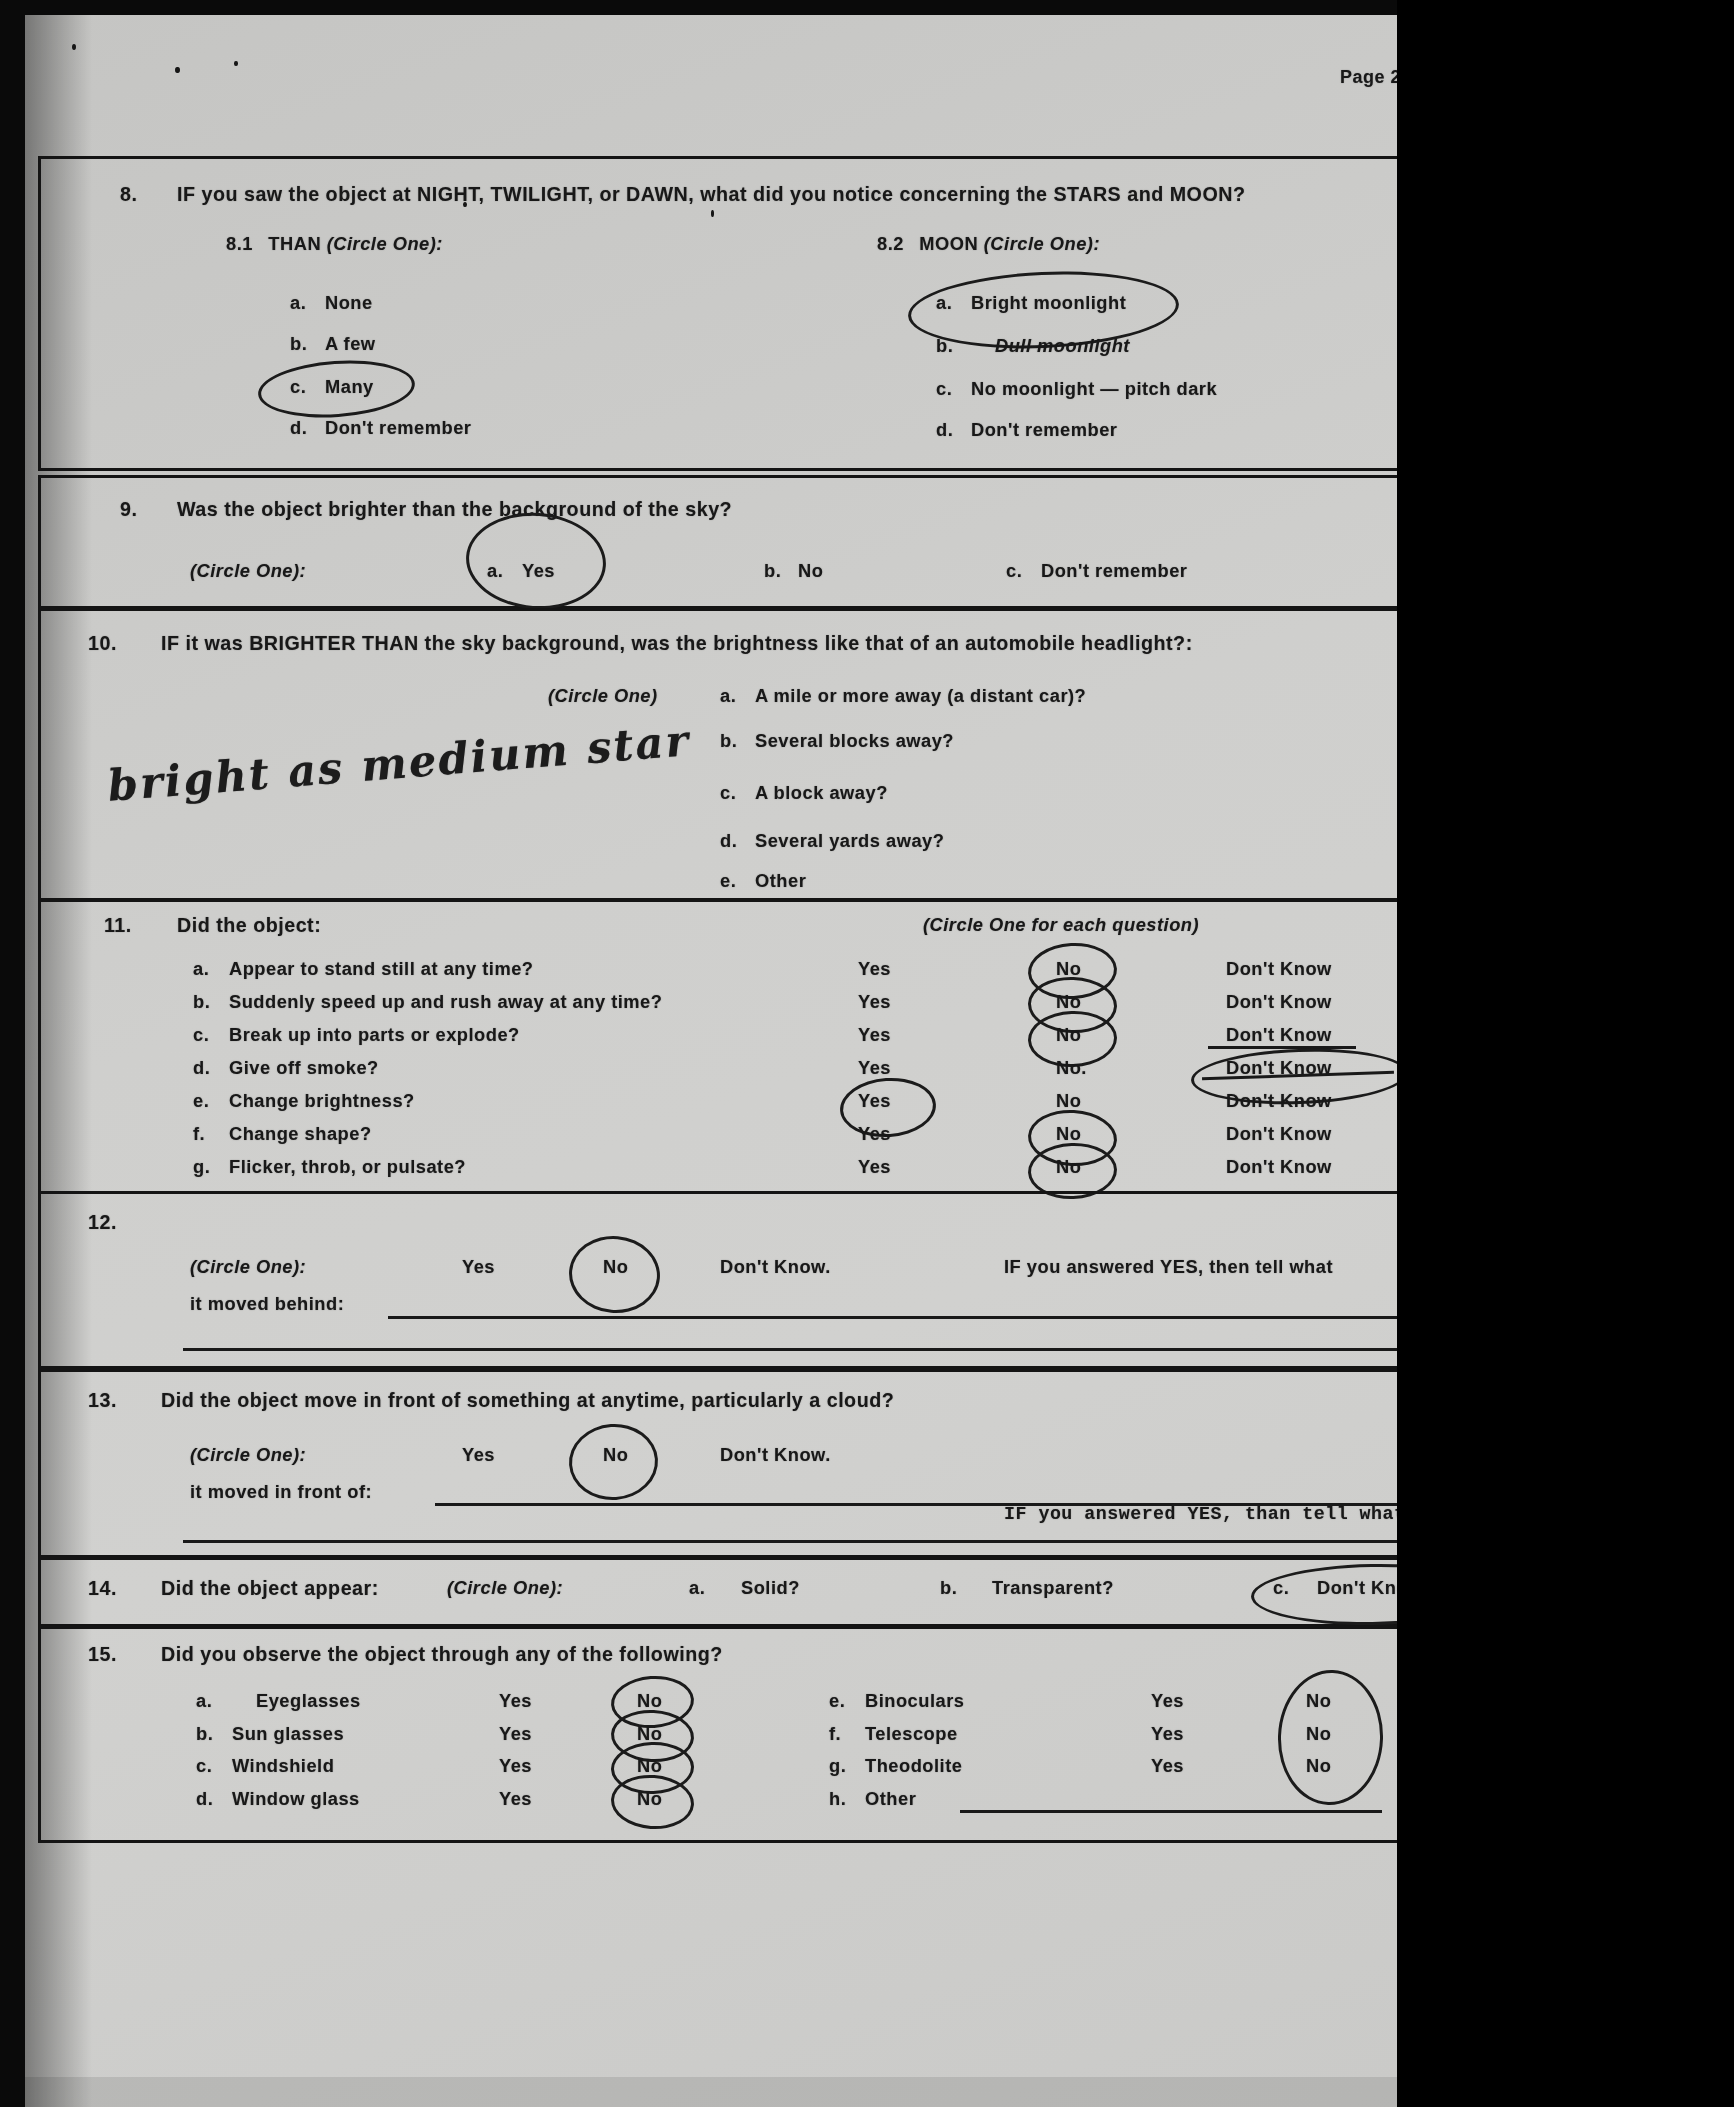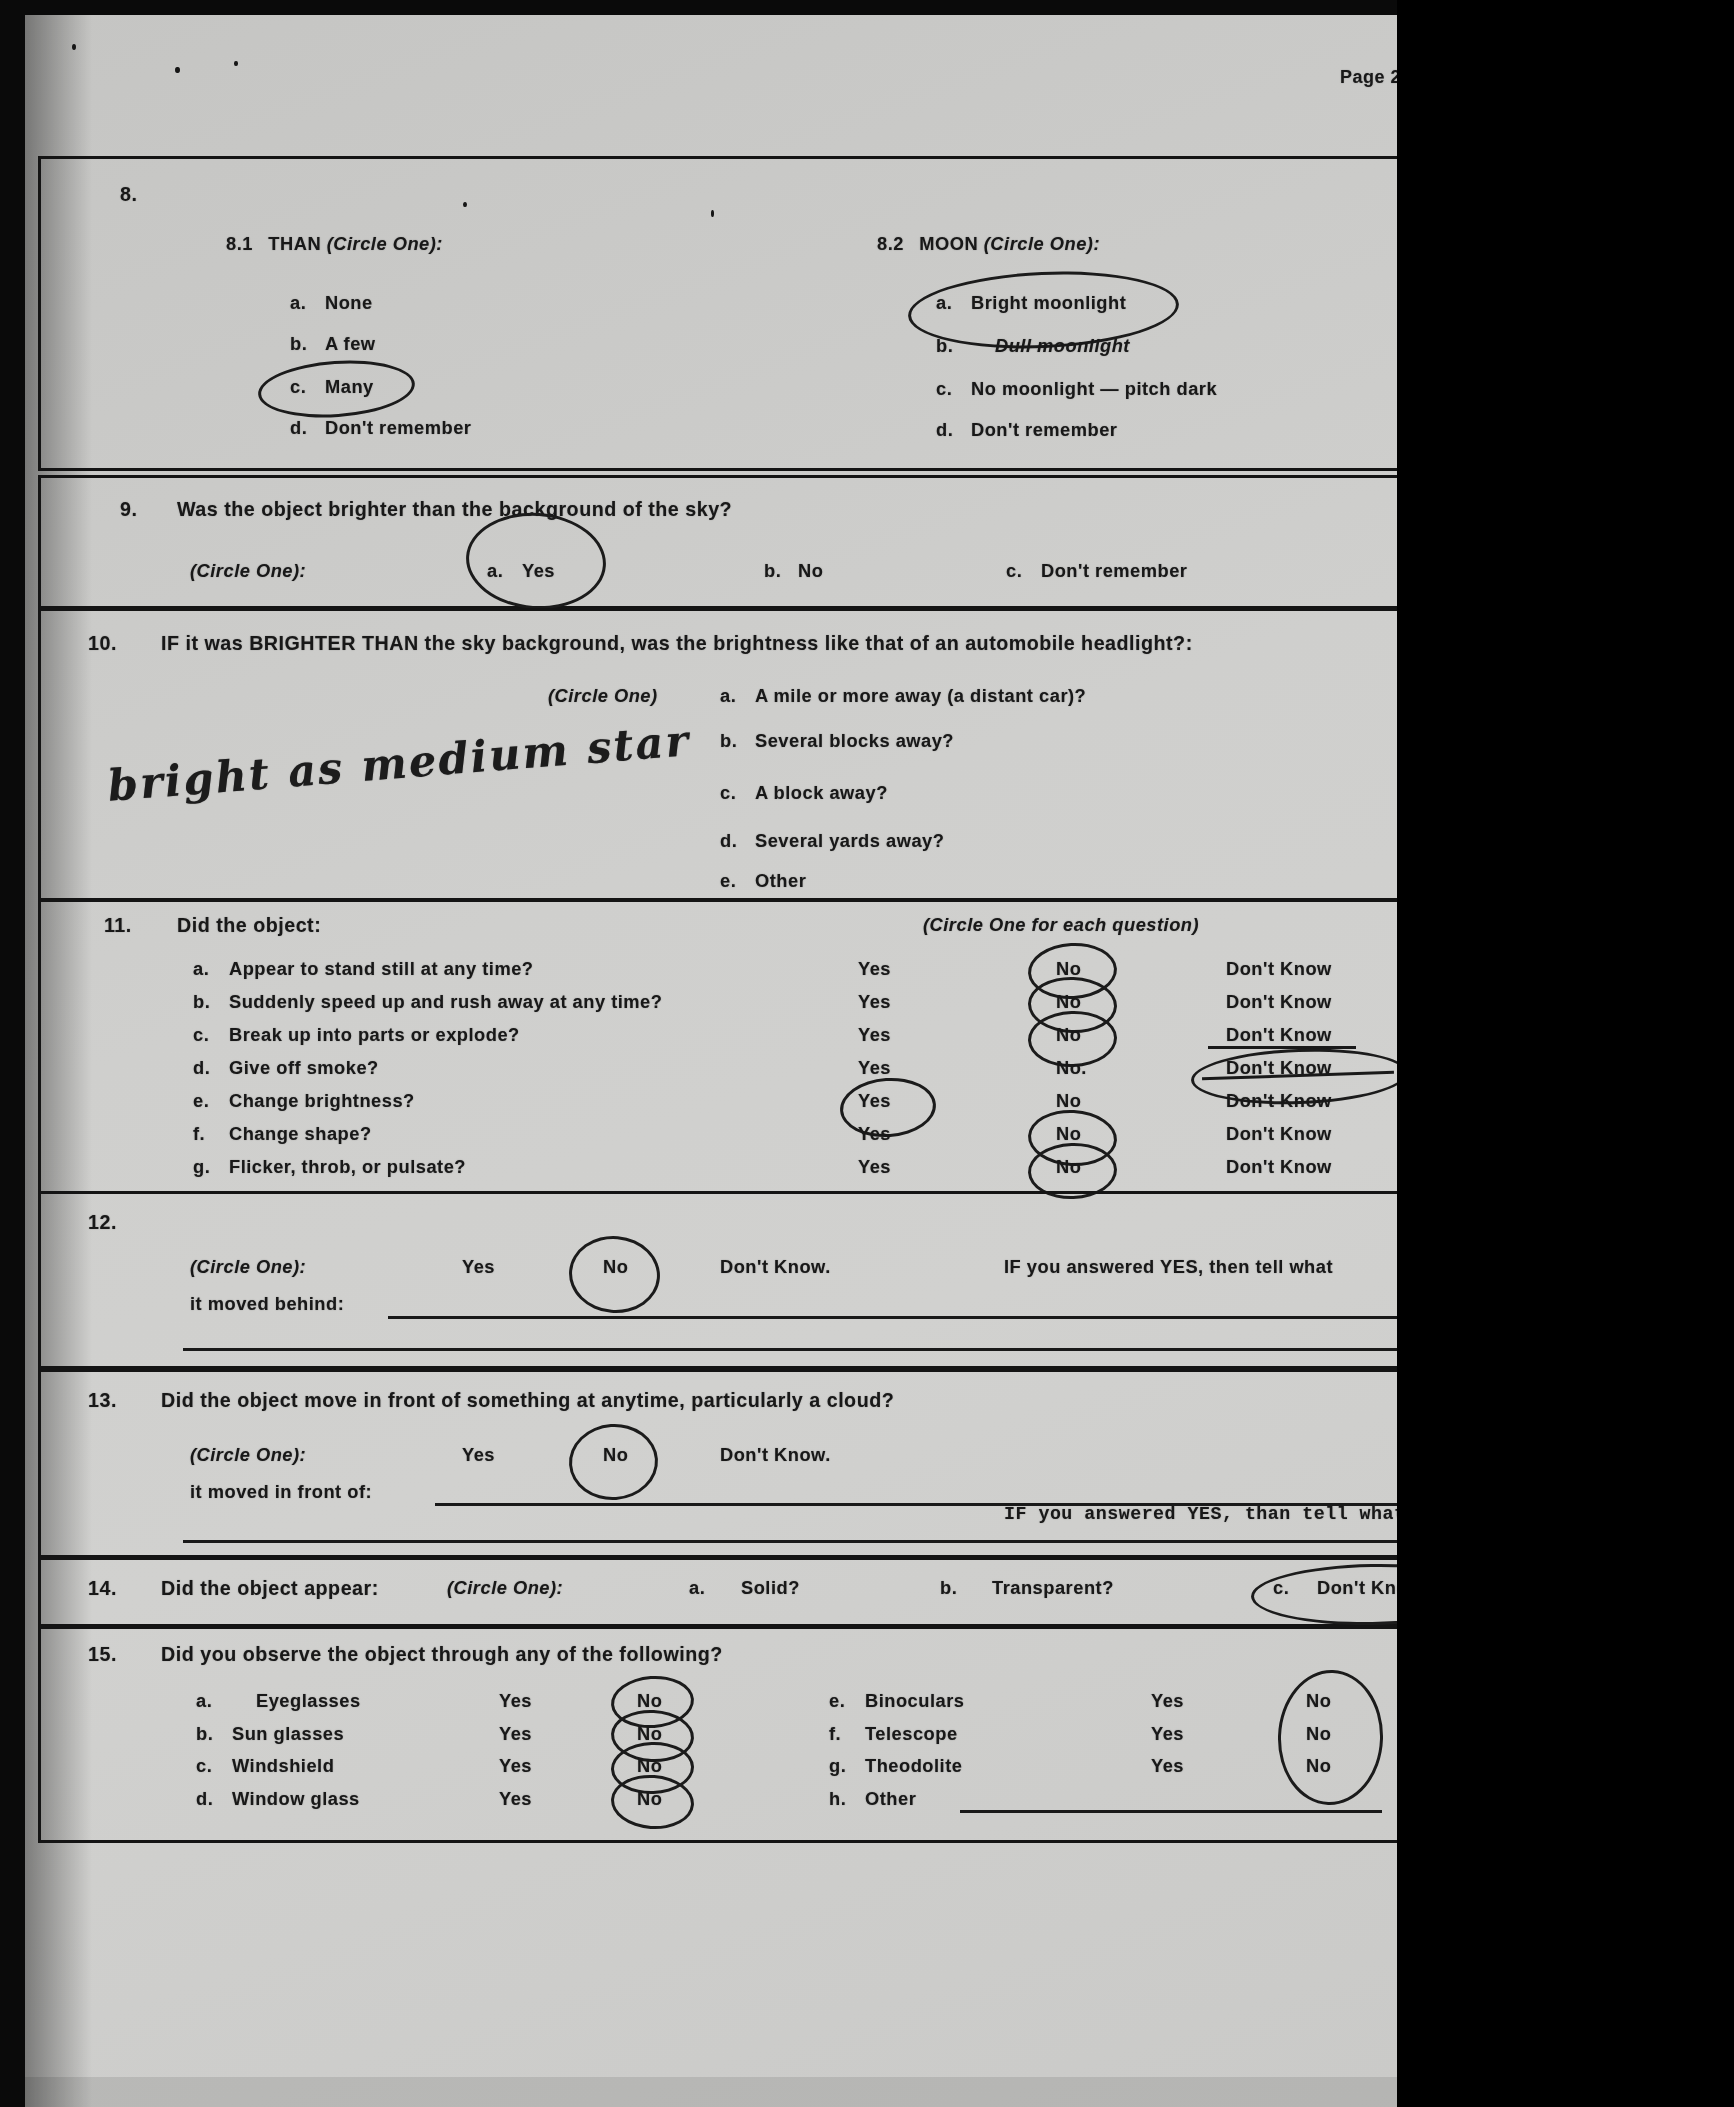--- a/index.html
+++ b/index.html
@@ -54,20 +54,21 @@
 
   <div class="dotted" style="left:1600px;top:1922px;height:158px;"></div>
   <div class="blob" style="left:1507px;top:2055px;width:59px;height:23px;border-radius:4.5px 3.6px 8px 11.6px;transform:rotate(-1deg);"></div>
   <div class="blob" style="left:1538px;top:2077px;width:18px;height:17px;border-radius:45%;"></div>
   <div class="blob" style="left:1571px;top:2057px;width:8px;height:20.6px;border-radius:45%;"></div>
 
   <div class="t" style="left:1340px;top:67px;font-size:18px;">Page 2</div>
 
   <div class="box" style="left:38px;top:156px;width:1457px;height:309px;"></div>
   <div class="t big" style="left:120px;top:183px;">8.</div>
+  <div class="t big" style="left:177px;top:183px;">IF you saw the object at NIGHT, TWILIGHT, or DAWN, what did you notice concerning the STARS and MOON?</div>
 
   <div class="t" style="left:226px;top:233px;">
     <span class="sp">8.1</span>
     <span>THAN</span>
     <span class="it">(Circle One):</span>
   </div>
   <div class="t" style="left:877px;top:233px;">
     <span class="sp">8.2</span>
     <span>MOON</span>
     <span class="it">(Circle One):</span>

